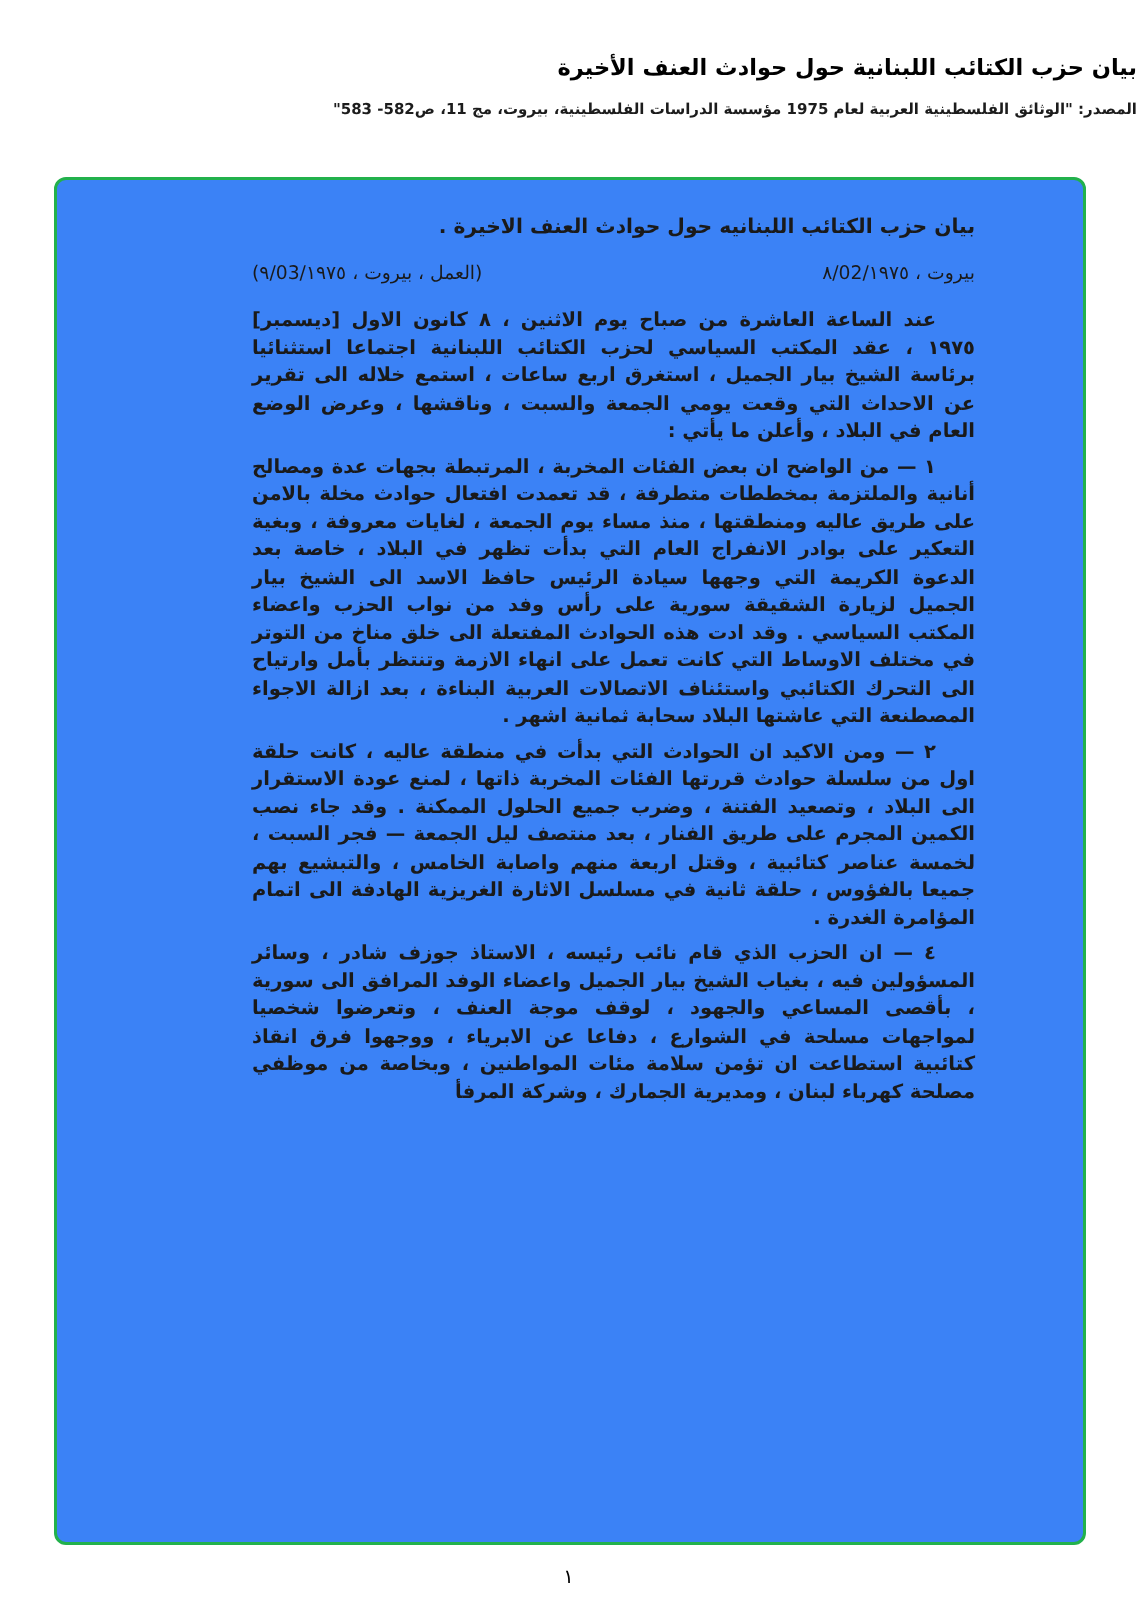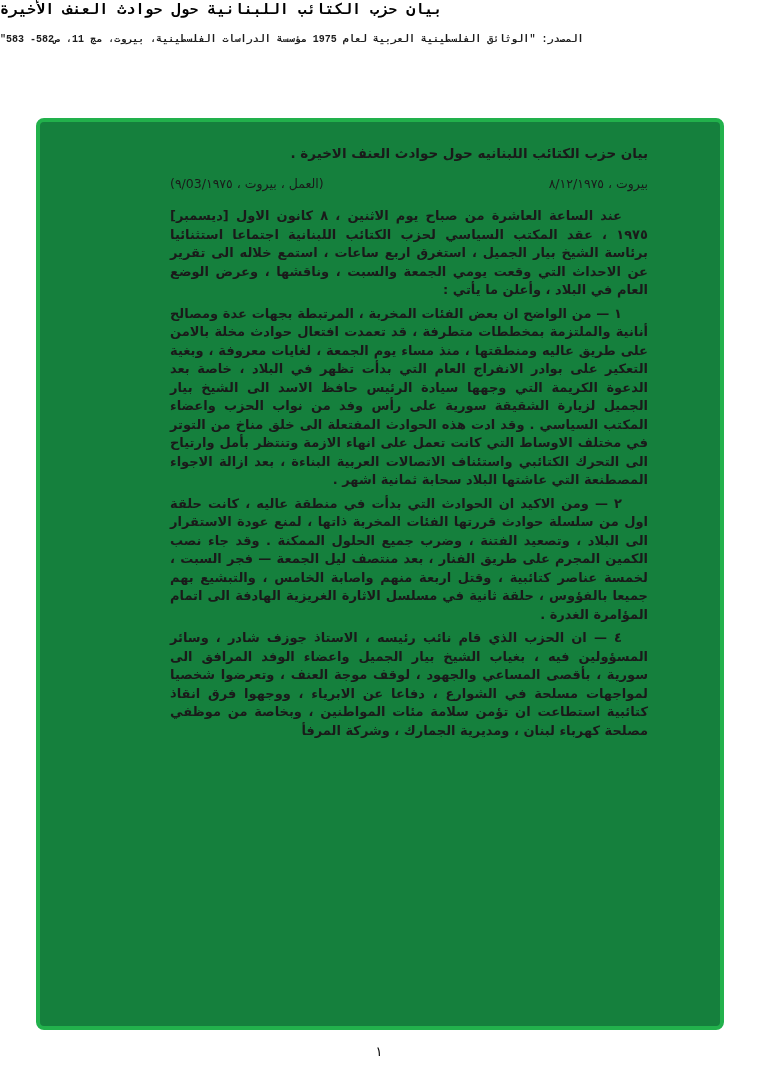--- a/index.html
+++ b/index.html
@@ -9,45 +9,45 @@
   body {
     width: 758px;
     height: 1078px;
     background: #ffffff;
     font-family: "DejaVu Sans", sans-serif;
     color: #111111;
     overflow: hidden;
     position: relative;
   }
   .page-header {
-    text-align: left;
+    text-align: right;
+    padding-top: 36px;
     direction: rtl;
-    font-family: Liberation Mono, monospace;
   }
   .page-title {
     font-size: 15px;
     font-weight: bold;
     color: #000000;
   }
   .source-line {
     font-size: 10px;
     font-weight: bold;
     margin-top: 14px;
     color: #1c1c1c;
   }
   .scan-frame {
     box-sizing: border-box;
     position: absolute;
     left: 36px;
     top: 118px;
     width: 688px;
     height: 912px;
-    border: 4px solid #22c55e;
+    border: 2px solid #22c55e;
     border-radius: 8px;
-    background: #15803d;
+    background: #3b82f6;
     overflow: hidden;
   }
   .scan-content {
     direction: rtl;
     text-align: justify;
     padding: 22px 72px 18px 130px;
     font-size: 13px;
     line-height: 18.5px;
     color: #1a1a1a;
   }
@@ -86,21 +86,21 @@
 
   <div class="page-header">
     <div class="page-title">بيان حزب الكتائب اللبنانية حول حوادث العنف الأخيرة</div>
     <div class="source-line">المصدر: "الوثائق الفلسطينية العربية لعام 1975 مؤسسة الدراسات الفلسطينية، بيروت، مج 11، ص582- 583"</div>
   </div>
 
   <div class="scan-frame" style="border-color: rgb(34, 177, 76);">
     <div class="scan-content">
       <div class="doc-title">بيان حزب الكتائب اللبنانيه حول حوادث العنف الاخيرة .</div>
       <div class="dateline">
-        <span>بيروت ، ٨/١٢/١٩٧٥</span>
+        <span>بيروت ، ٨/02/١٩٧٥</span>
         <span>(العمل ، بيروت ، ٩/03/١٩٧٥)</span>
       </div>
       <p>عند الساعة العاشرة من صباح يوم الاثنين ، ٨ كانون الاول [ديسمبر] ١٩٧٥ ، عقد المكتب السياسي لحزب الكتائب اللبنانية اجتماعا استثنائيا برئاسة الشيخ بيار الجميل ، استغرق اربع ساعات ، استمع خلاله الى تقرير عن الاحداث التي وقعت يومي الجمعة والسبت ، وناقشها ، وعرض الوضع العام في البلاد ، وأعلن ما يأتي :</p>
       <p>١ — من الواضح ان بعض الفئات المخربة ، المرتبطة بجهات عدة ومصالح أنانية والملتزمة بمخططات متطرفة ، قد تعمدت افتعال حوادث مخلة بالامن على طريق عاليه ومنطقتها ، منذ مساء يوم الجمعة ، لغايات معروفة ، وبغية التعكير على بوادر الانفراج العام التي بدأت تظهر في البلاد ، خاصة بعد الدعوة الكريمة التي وجهها سيادة الرئيس حافظ الاسد الى الشيخ بيار الجميل لزيارة الشقيقة سورية على رأس وفد من نواب الحزب واعضاء المكتب السياسي . وقد ادت هذه الحوادث المفتعلة الى خلق مناخ من التوتر في مختلف الاوساط التي كانت تعمل على انهاء الازمة وتنتظر بأمل وارتياح الى التحرك الكتائبي واستئناف الاتصالات العربية البناءة ، بعد ازالة الاجواء المصطنعة التي عاشتها البلاد سحابة ثمانية اشهر .</p>
       <p>٢ — ومن الاكيد ان الحوادث التي بدأت في منطقة عاليه ، كانت حلقة اول من سلسلة حوادث قررتها الفئات المخربة ذاتها ، لمنع عودة الاستقرار الى البلاد ، وتصعيد الفتنة ، وضرب جميع الحلول الممكنة . وقد جاء نصب الكمين المجرم على طريق الفنار ، بعد منتصف ليل الجمعة — فجر السبت ، لخمسة عناصر كتائبية ، وقتل اربعة منهم واصابة الخامس ، والتبشيع بهم جميعا بالفؤوس ، حلقة ثانية في مسلسل الاثارة الغريزية الهادفة الى اتمام المؤامرة الغدرة .</p>
       <p>٤ — ان الحزب الذي قام نائب رئيسه ، الاستاذ جوزف شادر ، وسائر المسؤولين فيه ، بغياب الشيخ بيار الجميل واعضاء الوفد المرافق الى سورية ، بأقصى المساعي والجهود ، لوقف موجة العنف ، وتعرضوا شخصيا لمواجهات مسلحة في الشوارع ، دفاعا عن الابرياء ، ووجهوا فرق انقاذ كتائبية استطاعت ان تؤمن سلامة مئات المواطنين ، وبخاصة من موظفي مصلحة كهرباء لبنان ، ومديرية الجمارك ، وشركة المرفأ</p>
     </div>
   </div>
 
   <div class="page-footer">١</div>

